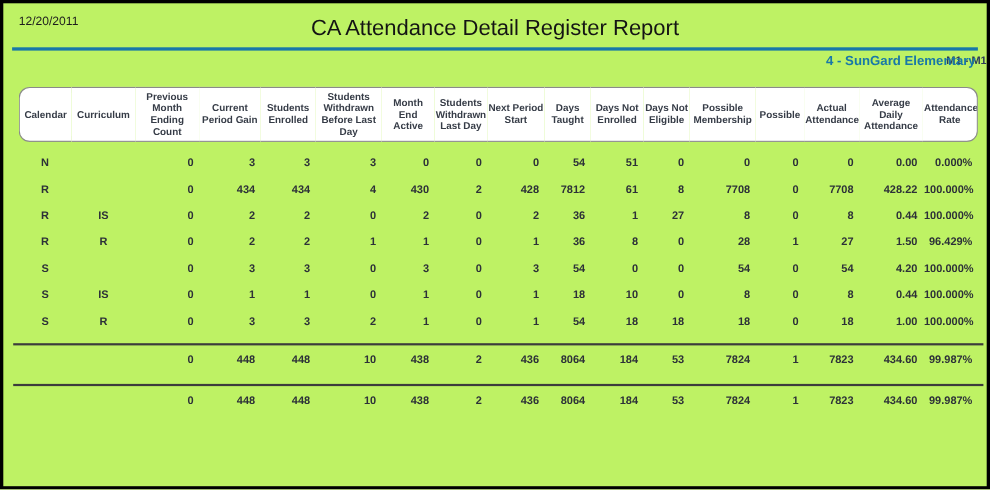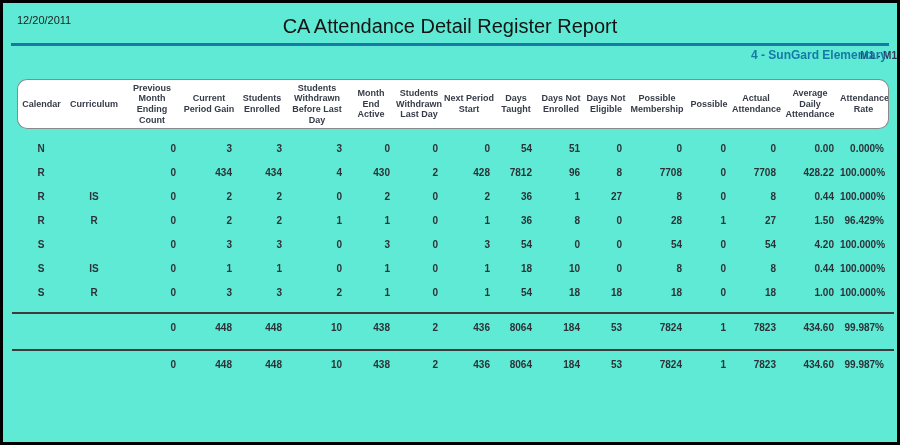--- a/index.html
+++ b/index.html
@@ -12,21 +12,21 @@
   *{box-sizing:border-box;}
   html,body{margin:0;padding:0;}
   body{
     width:900px;height:445px;
     font-family:"Liberation Sans", sans-serif;
     background:#fff;
   }
   .page{
     width:900px;height:445px;
     border:3px solid #000;
-    background:#5eead4;
+    background:#bef264;
     padding-top:8px;
     overflow:hidden;
   }
   
   .hdr-row{position:relative;height:30px;}
   .report-date{
     position:absolute;left:14px;top:3px;
     font-size:11px;color:#1d1d1d;
   }
   .report-title{
@@ -167,21 +167,21 @@
           <td class="cal">R</td>
           <td class="cur"></td>
           <td class="num">0</td>
           <td class="num">434</td>
           <td class="num">434</td>
           <td class="num">4</td>
           <td class="num">430</td>
           <td class="num">2</td>
           <td class="num">428</td>
           <td class="num">7812</td>
-          <td class="num">96</td>
+          <td class="num">61</td>
           <td class="num">8</td>
           <td class="num">7708</td>
           <td class="num">0</td>
           <td class="num">7708</td>
           <td class="num">428.22</td>
           <td class="num">100.000%</td>
         </tr>
         <tr class="data">
           <td class="cal">R</td>
           <td class="cur">IS</td>

